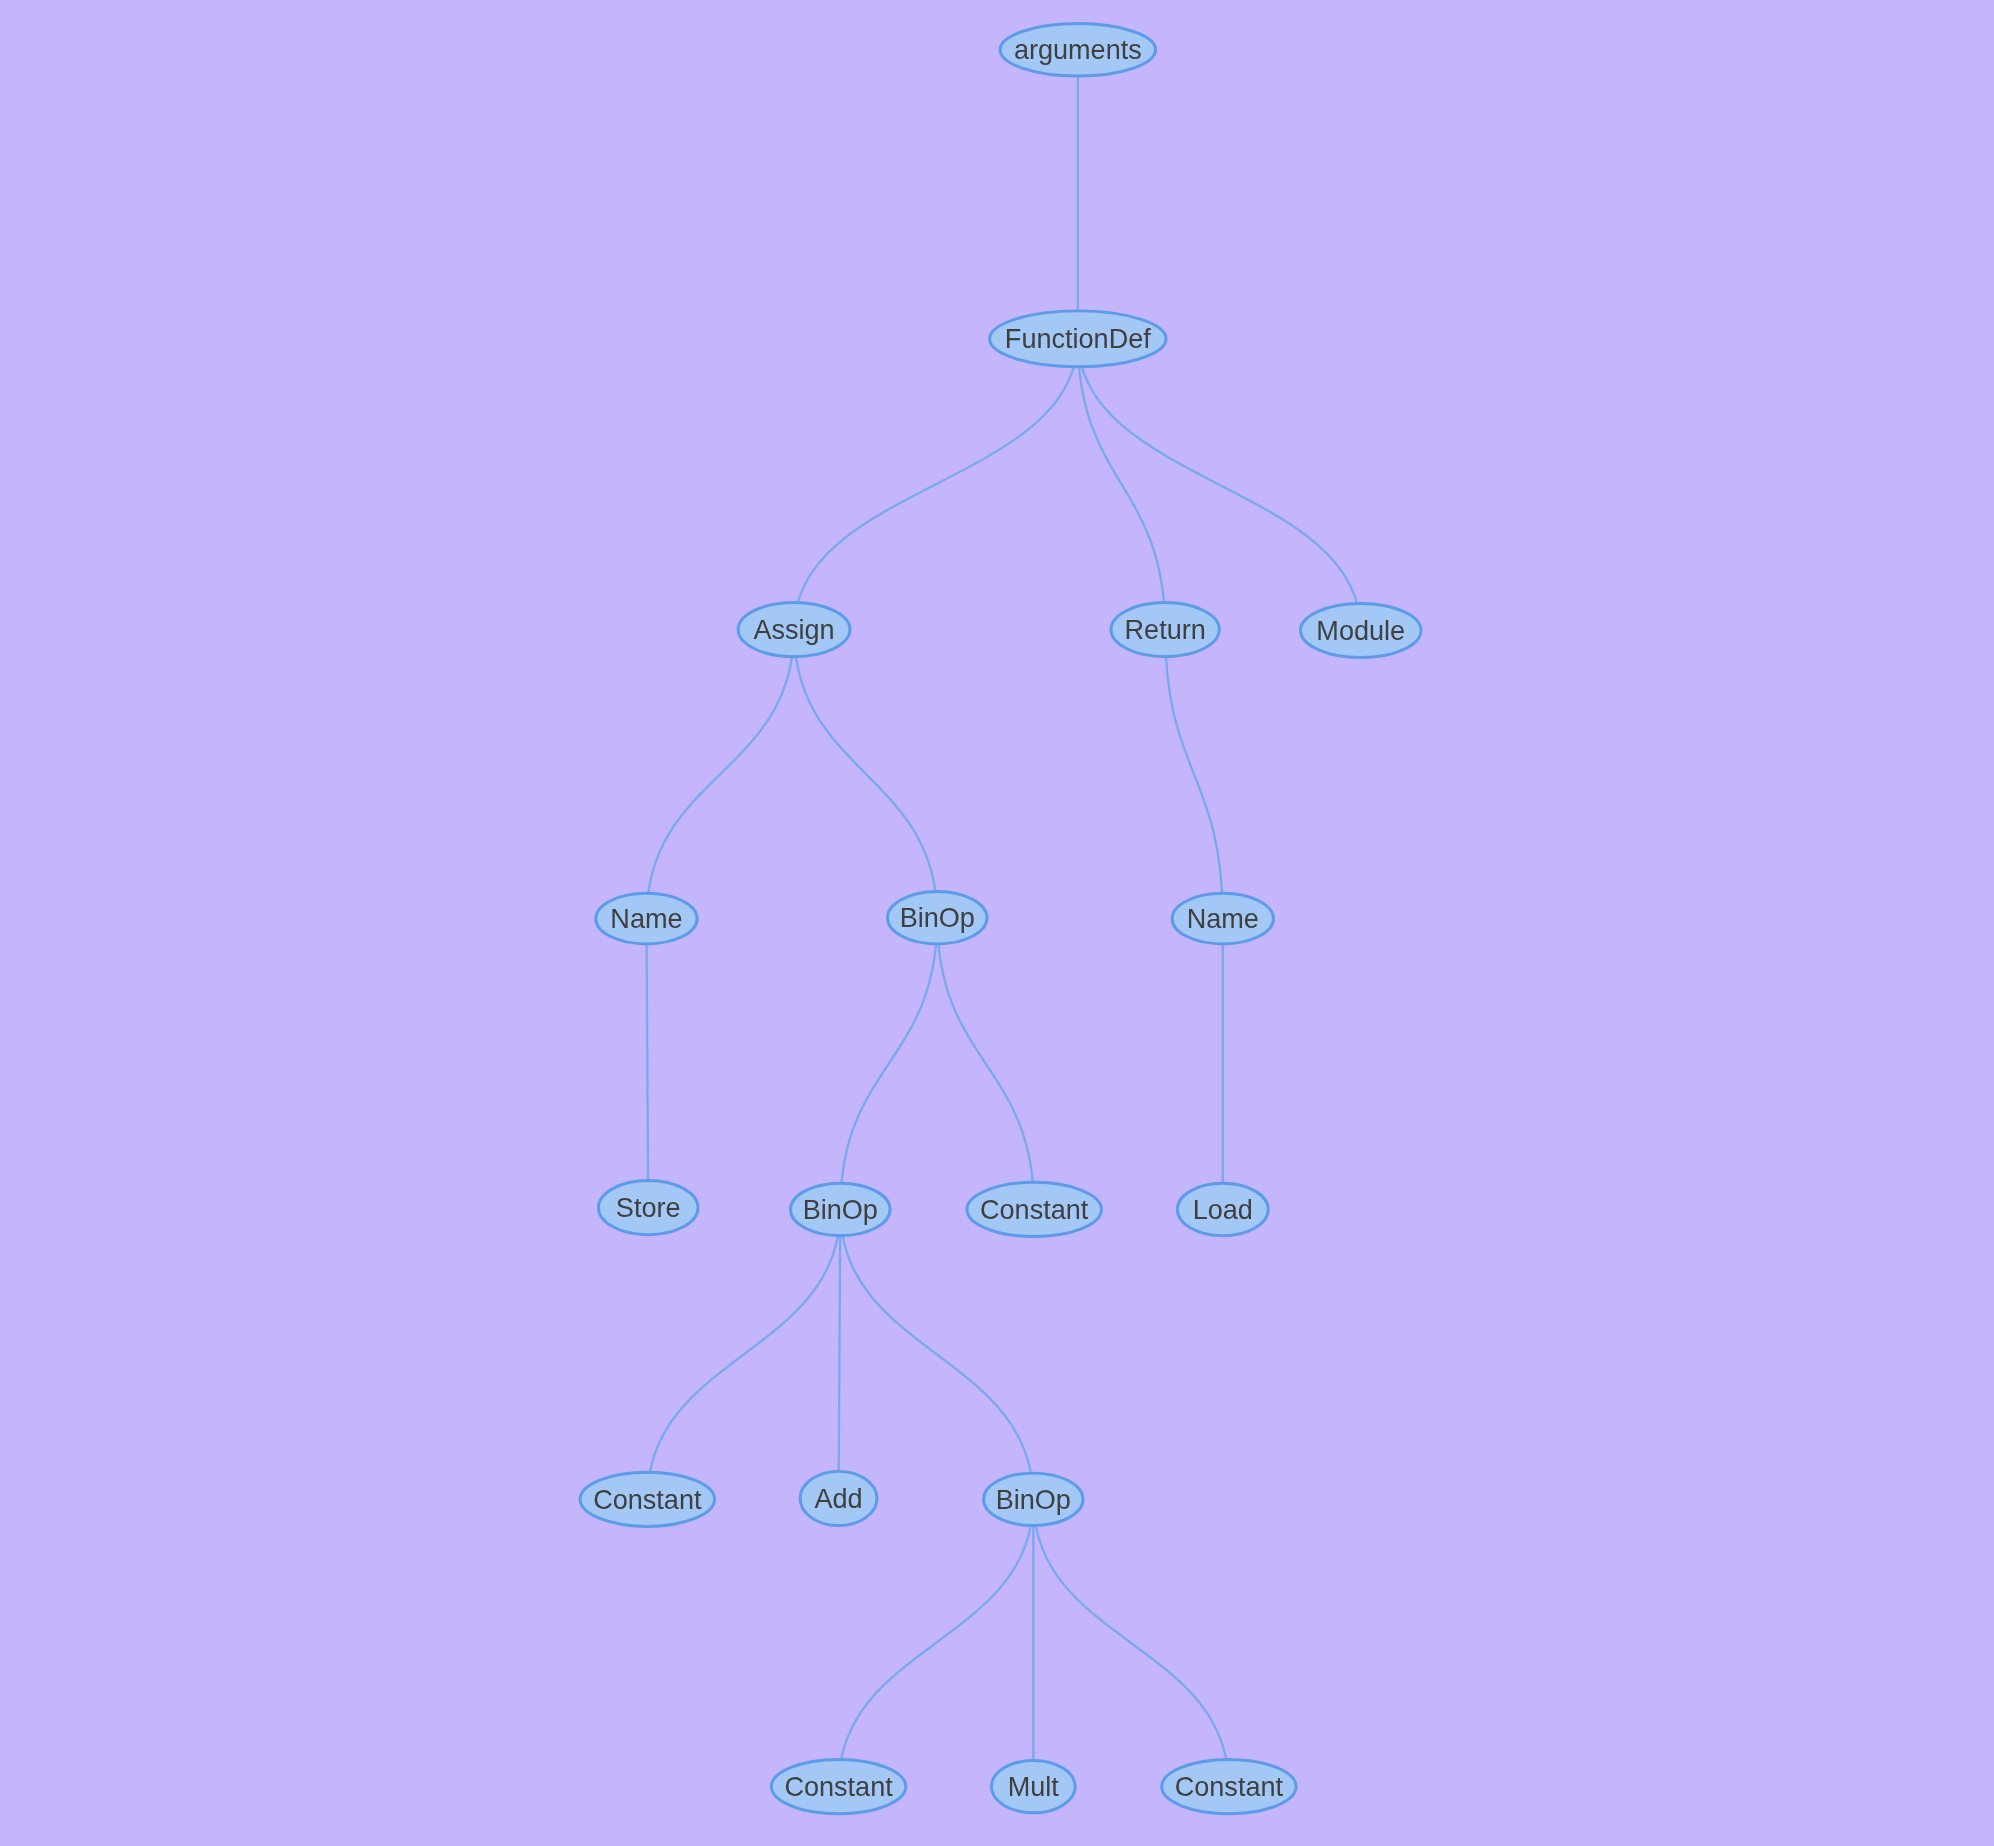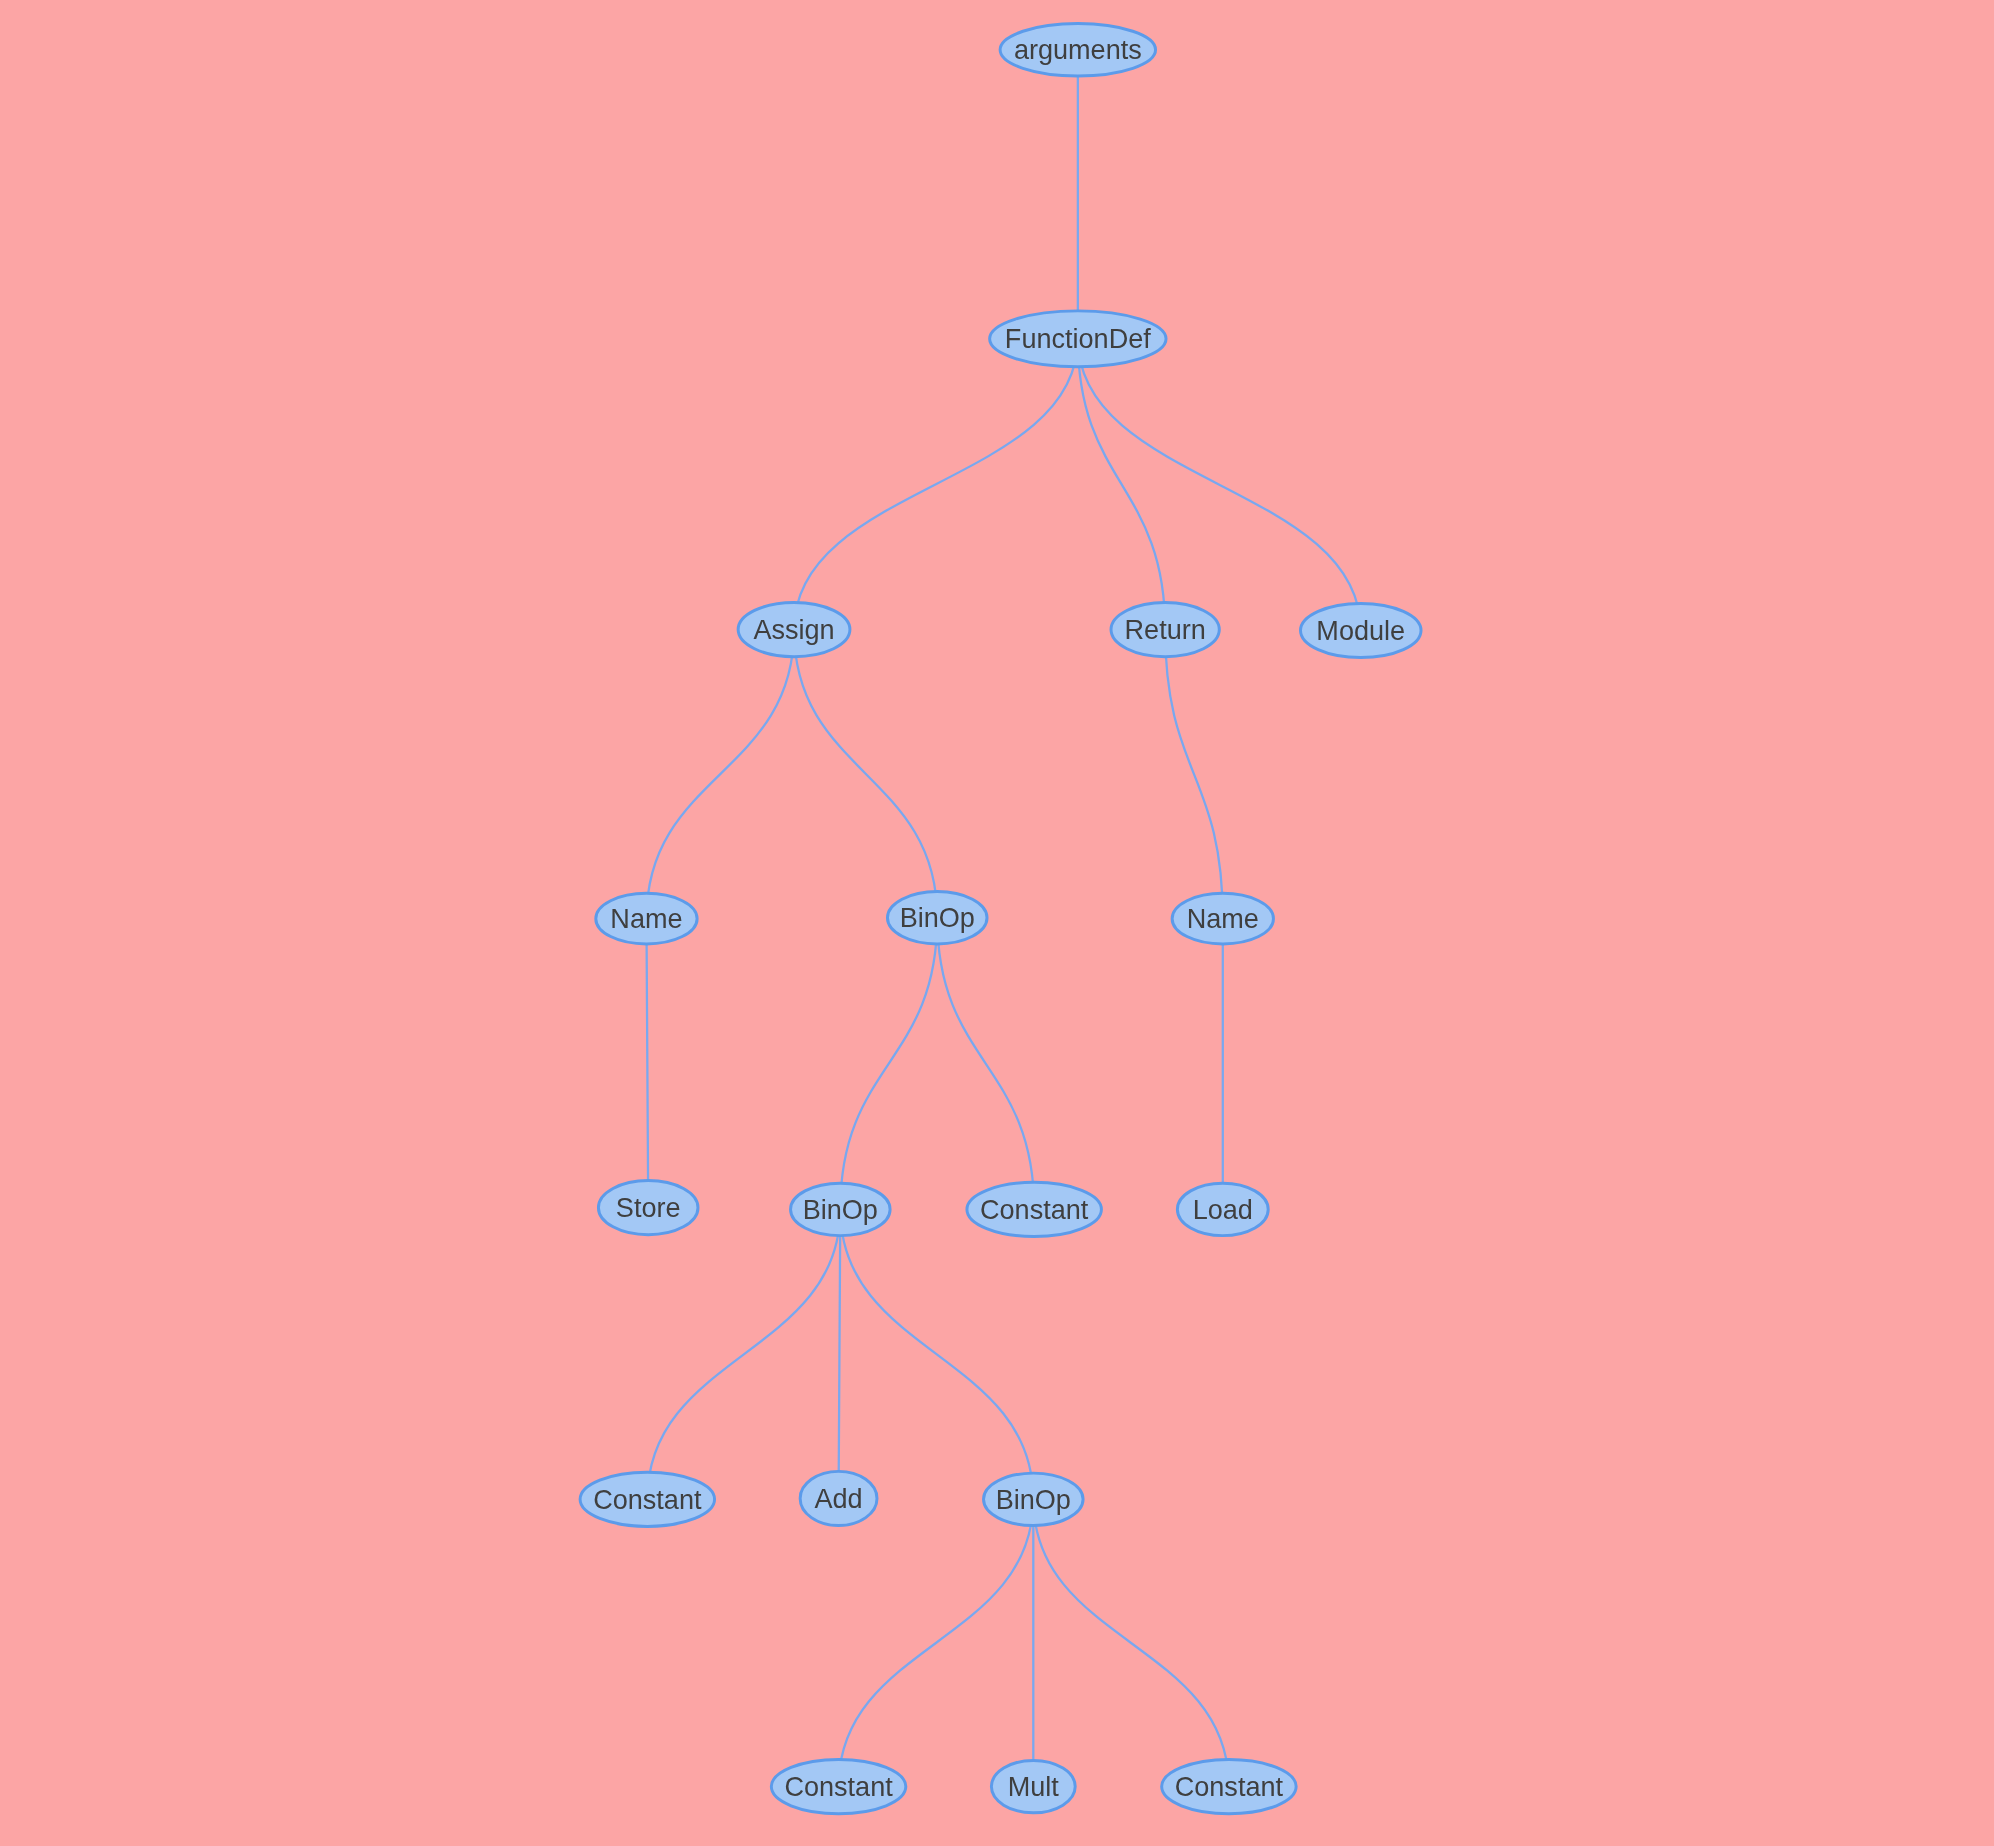--- a/index.html
+++ b/index.html
@@ -5,21 +5,21 @@
   html, body {
     margin: 0;
     padding: 0;
     background: #ffffff;
     font-family: "Liberation Sans", sans-serif;
   }
   .canvas-wrap {
     position: relative;
     width: 1995px;
     height: 1846px;
-    background: #fca5a5;
+    background: #c4b5fd;
     overflow: hidden;
   }
   svg { display: block; }
   .edge {
     fill: none;
     stroke-width: 2.6px;
     stroke-linecap: round;
   }
   .node ellipse {
     stroke-width: 3.4px;

